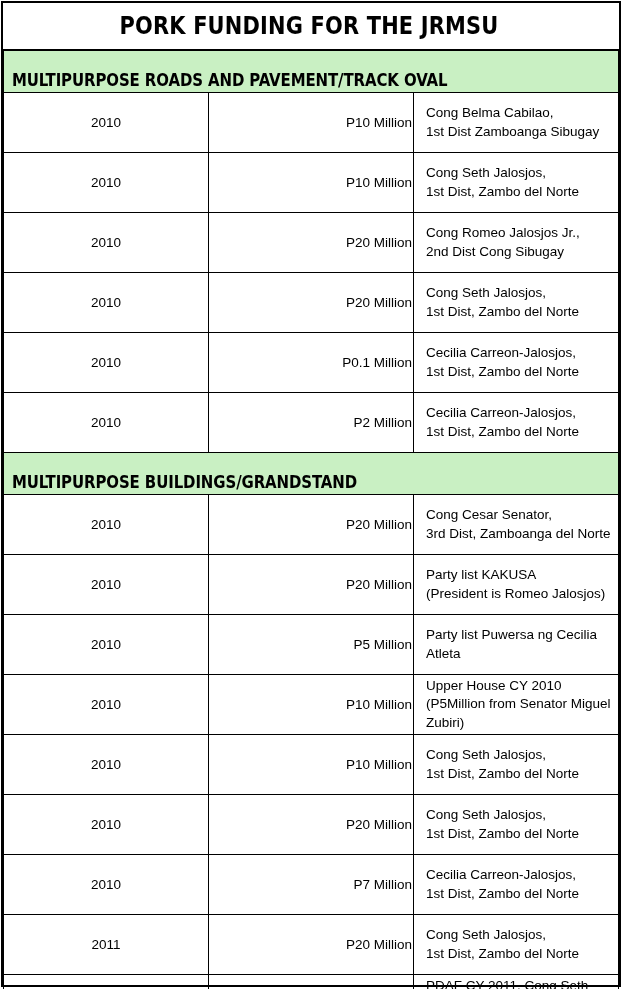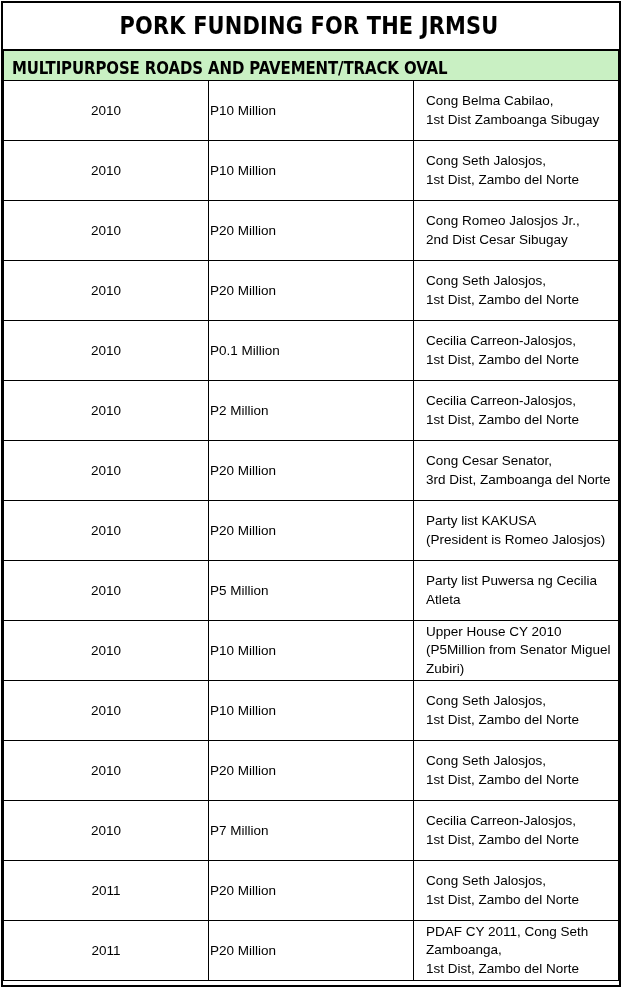--- a/index.html
+++ b/index.html
@@ -53,36 +53,36 @@
     vertical-align: middle;
     font-size: 13.5px;
   }
   td.col-year {
     width: 123px;
     text-align: center;
     margin-top: 41px;
   }
   td.col-amount {
     width: 148px;
-    text-align: left;
+    text-align: right;
   }
   td.col-desc {
     width: auto;
     text-align: left;
     padding-left: 12px;
     line-height: 1.35;
     margin-top: 48px;
   }
   tr.data-row td {
     height: 57px;
   }
   tr.section-row td {
     background: #c9f0c3;
     height: 25px;
-    padding: 4px 0 0 8px;
+    padding: 16px 0 0 8px;
     font-weight: bold;
     font-size: 17.5px;
     font-family: "DejaVu Sans Condensed", "Liberation Sans", sans-serif;
     text-transform: uppercase;
     letter-spacing: -0.1px;
     border-left: 1px solid #000;
     border-right: 1px solid #000;
   }
   tr.section-row .section-label {
     display: inline-block;
@@ -124,21 +124,21 @@
             <span class="desc-line">Cong Seth Jalosjos,</span>
             <span class="desc-line">1st Dist, Zambo del Norte</span>
           </td>
         </tr>
 
         <tr class="data-row">
           <td class="col-year">2010</td>
           <td class="col-amount">P20 Million</td>
           <td class="col-desc">
             <span class="desc-line">Cong Romeo Jalosjos Jr.,</span>
-            <span class="desc-line">2nd Dist Cesar Sibugay</span>
+            <span class="desc-line">2nd Dist Cong Sibugay</span>
           </td>
         </tr>
 
         <tr class="data-row">
           <td class="col-year">2010</td>
           <td class="col-amount">P20 Million</td>
           <td class="col-desc">
             <span class="desc-line">Cong Seth Jalosjos,</span>
             <span class="desc-line">1st Dist, Zambo del Norte</span>
           </td>
@@ -155,20 +155,23 @@
 
         <tr class="data-row">
           <td class="col-year">2010</td>
           <td class="col-amount">P2 Million</td>
           <td class="col-desc">
             <span class="desc-line">Cecilia Carreon-Jalosjos,</span>
             <span class="desc-line">1st Dist, Zambo del Norte</span>
           </td>
         </tr>
 
+        <tr class="section-row">
+          <td colspan="3"><span class="section-label">MULTIPURPOSE BUILDINGS/GRANDSTAND</span></td>
+        </tr>
 
         <tr class="data-row">
           <td class="col-year">2010</td>
           <td class="col-amount">P20 Million</td>
           <td class="col-desc">
             <span class="desc-line">Cong Cesar Senator,</span>
             <span class="desc-line">3rd Dist, Zamboanga del Norte</span>
           </td>
         </tr>
 

